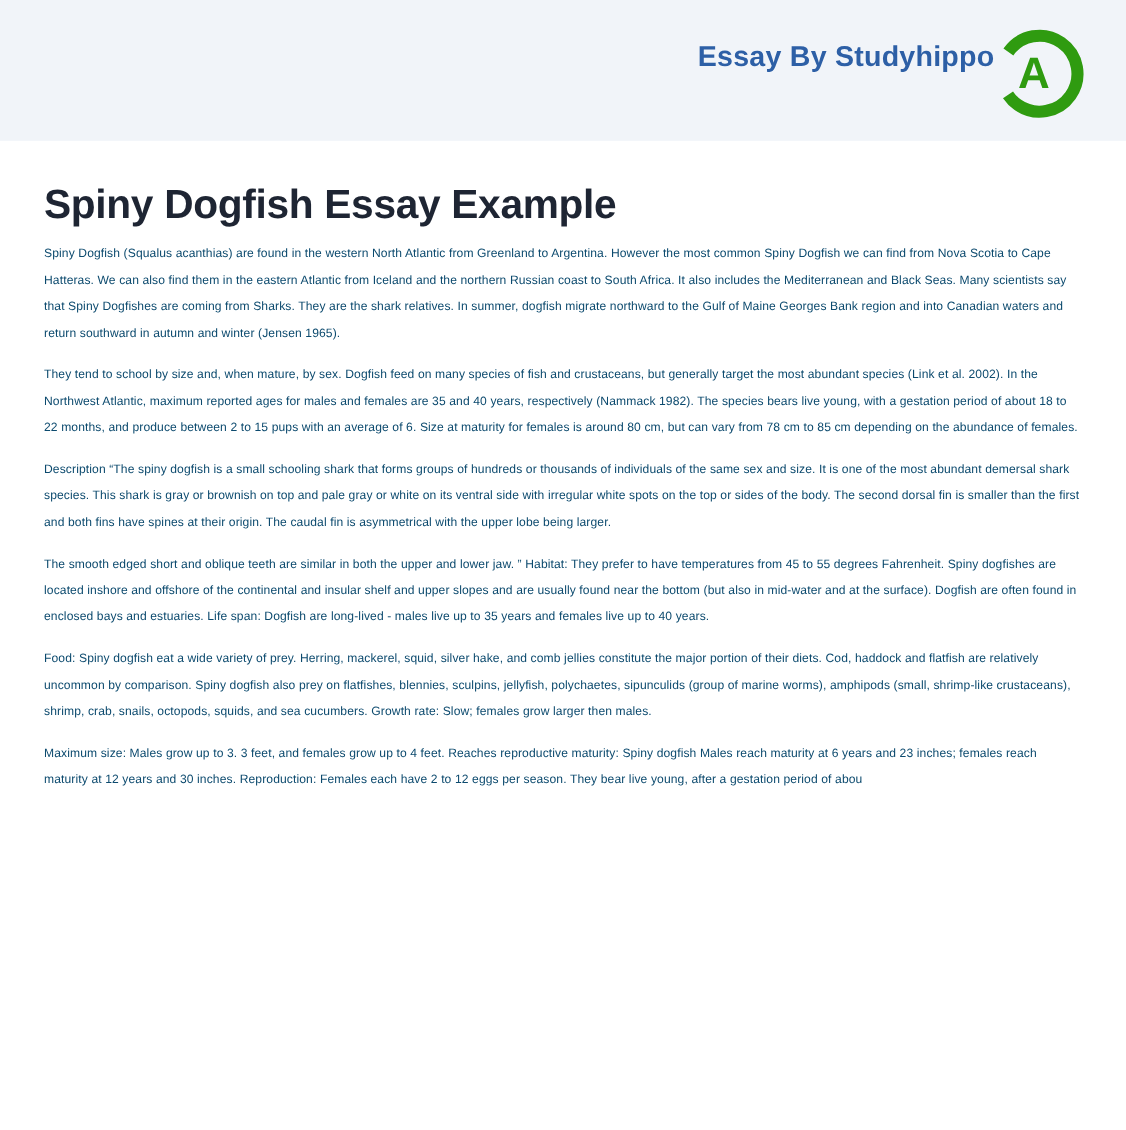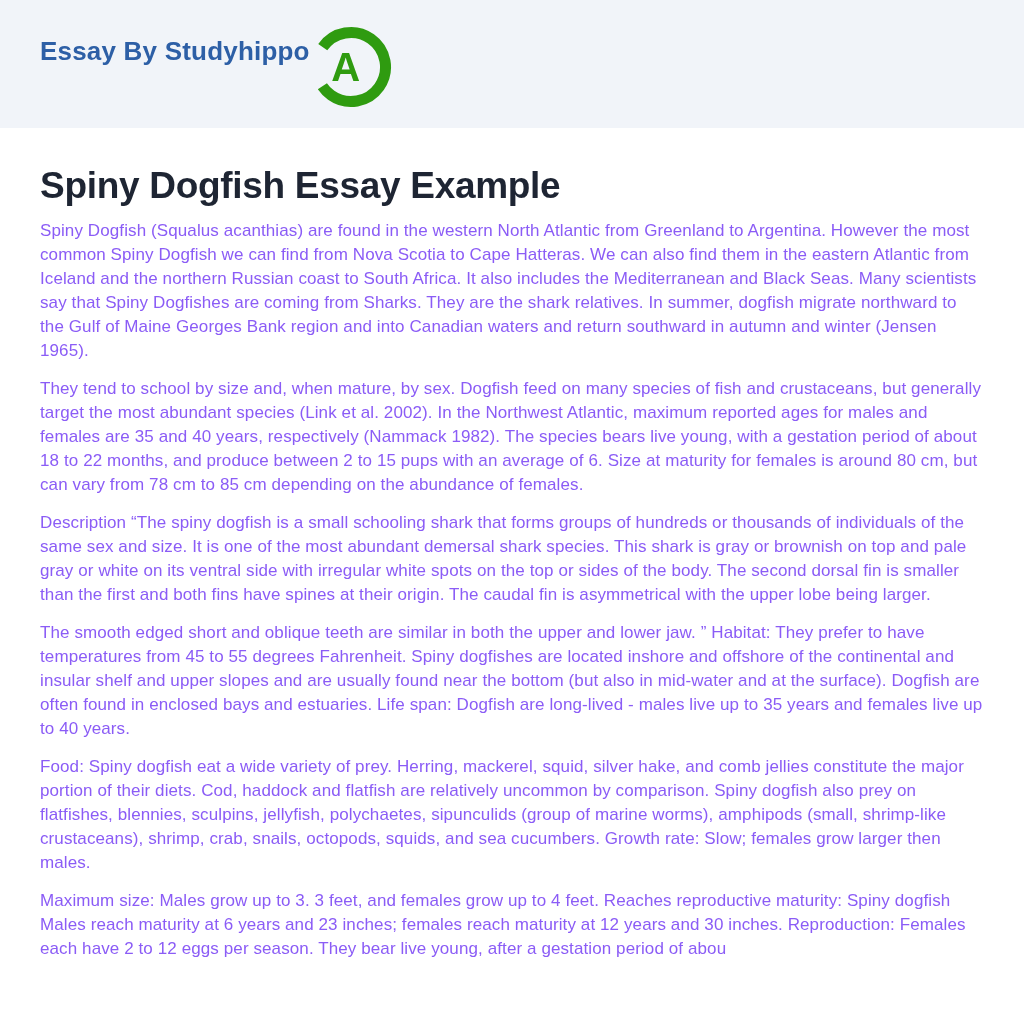--- a/index.html
+++ b/index.html
@@ -16,21 +16,21 @@
     height: 1027px;
     background: #ffffff;
     position: relative;
   }
   .header {
     background: #f1f4f9;
     height: 128px;
     box-sizing: border-box;
     padding: 30px 38px 0 40px;
     display: flex;
-    justify-content: flex-start;
+    justify-content: flex-end;
     align-items: flex-start;
   }
   .header-text { padding-top: 6px; }
   .site-label {
     color: #2d5fa6;
     font-size: 26px;
     font-weight: 700;
     letter-spacing: 0.2px;
     margin: 0;
     text-decoration: none;
@@ -74,22 +74,22 @@
     padding-top: 21px;
     padding-bottom: 11px;
     color: #1e2533;
     font-size: 37px;
     font-weight: 800;
     letter-spacing: -0.3px;
     line-height: 1.15;
   }
   .essay-paragraph {
     margin: 0 0 14px 0;
-    color: #8b5cf6;
-    font-size: 17px;
+    color: #0c4a6e;
+    font-size: 11px;
     line-height: 24px;
     letter-spacing: 0.1px;
     max-width: 948px;
   }
 </style>
 </head>
 <body>
 
 <div class="page">
 

